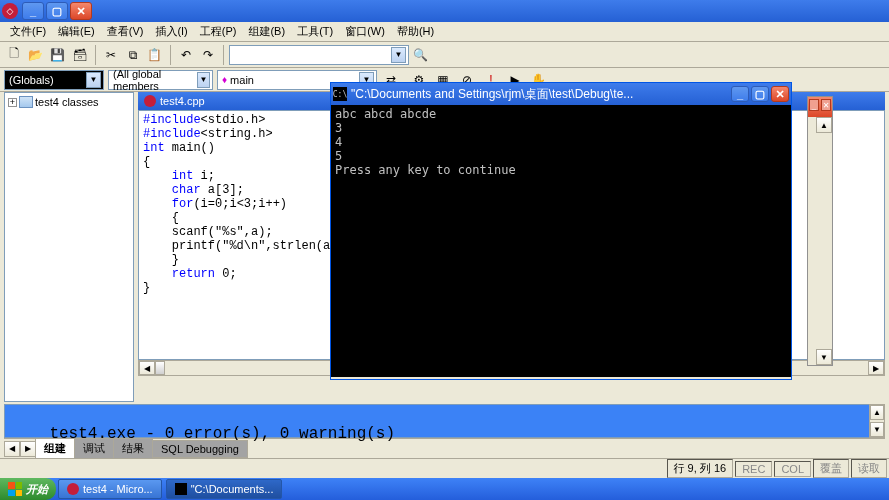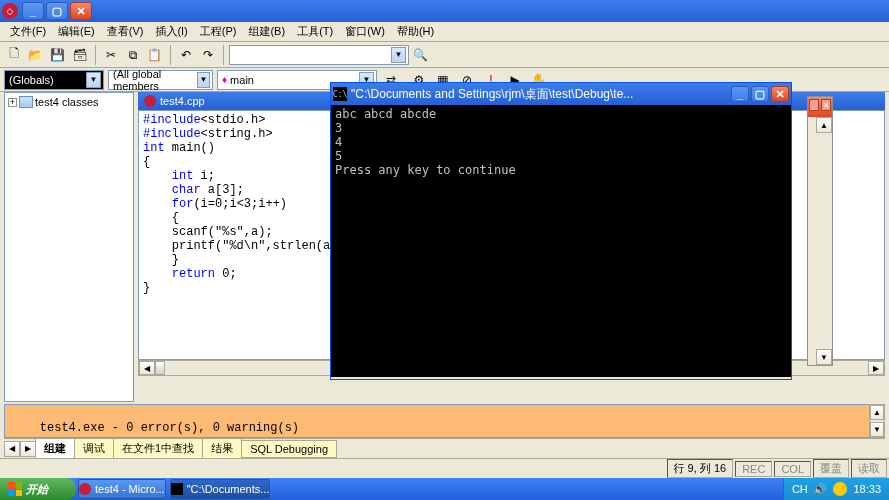--- a/index.html
+++ b/index.html
@@ -56,42 +56,42 @@
 
 
 .mdi-peek { position:absolute; right:56px; top:96px; width:26px; height:270px; background:#ece9d8; border:1px solid #919191; z-index:5; }
 .mdi-peek .pt { height:20px; background:linear-gradient(#f5886d,#dc4728); display:flex; }
 .mdi-peek .pt span{ width:12px;height:12px;margin:2px 1px;background:#f0a090;border:1px solid #b33a1f;cursor:pointer;font-size:8px;display:flex;align-items:center;justify-content:center;color:#fff; }
 .mdi-peek .sc { width:16px; position:absolute; right:0; top:20px; bottom:0; background:#ece9d8; }
 .mdi-peek .sc .sbtn { width:16px; height:16px; background:linear-gradient(#fff,#ece9d8); border:1px solid #aca899; font-size:8px; display:flex; align-items:center; justify-content:center; }
 
 
 .output { position:absolute; left:4px; right:4px; bottom:42px; height:54px; }
-.out-body { background:#fdba74; border:1px solid #7f9db9; height:34px; padding:2px 6px; font-family:"Courier New",monospace; font-size:12px; white-space:pre; }
+.out-body { background:#3b82f6; border:1px solid #7f9db9; height:34px; padding:2px 6px; font-family:"Courier New",monospace; font-size:16px; white-space:pre; }
 .outtabs { display:flex; height:20px; align-items:center; background:#ece9d8; border-top:1px solid #aca899; }
 .outtabs .nav { display:flex; }
 .outtabs .nav span { width:16px; height:16px; border:1px solid #aca899; background:linear-gradient(#fff,#ece9d8); font-size:8px; display:flex; align-items:center; justify-content:center; cursor:pointer; }
-.outtabs .tab { padding:2px 8px; border:1px solid #aca899; margin-left:-1px; cursor:pointer; font-size:11px; background:#fef9c3; }
+.outtabs .tab { padding:2px 8px; border:1px solid #aca899; margin-left:-1px; cursor:pointer; font-size:11px; background:#a3a3a3; }
 .outtabs .tab.active { background:#fff; font-weight:bold; }
 .out-vsb { position:absolute; right:0; top:0; width:16px; height:34px; background:#ece9d8; border:1px solid #aca899; }
 .out-vsb .sbtn { width:14px;height:15px;background:linear-gradient(#fff,#ece9d8);border:1px solid #aca899;font-size:8px;display:flex;align-items:center;justify-content:center; }
 
 
 .status { position:absolute; left:0; right:0; bottom:22px; height:20px; background:#ece9d8; border-top:1px solid #aca899; display:flex; align-items:center; font-size:11px; }
 .status .filler { flex:1; }
 .status .cell { border:1px inset #aca899; padding:1px 6px; margin-right:2px; color:#888; }
 .status .pos { color:#000;text-align:right; }
 
 
 .taskbar { position:absolute; left:0; right:0; bottom:0; height:22px; background:linear-gradient(#3e82f7,#245edb); display:flex; align-items:center; }
-.start { height:22px; background:linear-gradient(#5fb85f,#2d8a2d); color:#fff; padding:0 28px 0 8px; display:flex; align-items:center; font-style:italic; font-weight:bold; border-radius:0 10px 10px 0; cursor:pointer; gap:4px; }
+.start { height:22px; background:linear-gradient(#5fb85f,#2d8a2d); color:#fff; padding:0 8px 0 8px; display:flex; align-items:center; font-style:italic; font-weight:bold; border-radius:0 10px 10px 0; cursor:pointer; gap:4px; }
 .start .logo { width:14px; height:14px; display:grid; grid-template-columns:1fr 1fr; grid-template-rows:1fr 1fr; gap:1px; }
 .start .logo i:nth-child(1){background:#f65314;} .start .logo i:nth-child(2){background:#7cbb00;}
 .start .logo i:nth-child(3){background:#00a1f1;} .start .logo i:nth-child(4){background:#ffbb00;}
-.task { height:20px; margin:0 2px; padding:0 0; background:linear-gradient(#5a98f0,#3874d4); border:1px solid #2456a8; color:#fff; display:flex; align-items:center; gap:4px; cursor:pointer; font-size:11px; border-radius:2px; }
+.task { height:20px; margin:0 2px; padding:0 8px; background:linear-gradient(#5a98f0,#3874d4); border:1px solid #2456a8; color:#fff; display:flex; align-items:center; gap:4px; cursor:pointer; font-size:11px; border-radius:2px; }
 .task.active { background:linear-gradient(#2e68c8,#1f4fa0); }
 .task .ticon { width:12px; height:12px; }
 .tray { margin-left:auto; background:linear-gradient(#20a0e8,#1a8fd0); height:22px; display:flex; align-items:center; padding:0 8px; gap:6px; color:#fff; font-size:11px; border-left:1px solid #1670b0; }
 .tray .ticon { width:14px; height:14px; }
 </style>
 </head>
 <body>
 
 <div class="titlebar">
   <span class="icon">◇</span>
@@ -235,21 +235,20 @@
     <div class="sbtn">▲</div>
     <div class="sbtn" style="position:absolute;bottom:0">▼</div>
   </div>
   <div class="outtabs">
     <div class="nav">
       <span>◀</span>
       <span>▶</span>
     </div>
     <span class="tab active">组建</span>
     <span class="tab">调试</span>
-    <span class="tab">在文件1中查找</span>
     <span class="tab">结果</span>
     <span class="tab">SQL Debugging</span>
   </div>
 </div>
 
 <div class="status">
   <span class="filler"></span>
   <span class="cell pos">行 9, 列 16</span>
   <span class="cell">REC</span>
   <span class="cell">COL</span>
@@ -268,19 +267,13 @@
     <span>开始</span>
   </div>
   <div class="task">
     <span class="ticon" style="background:#c41e3a;border-radius:50%"></span>
     <span>test4 - Micro...</span>
   </div>
   <div class="task active">
     <span class="ticon" style="background:#000"></span>
     <span>"C:\Documents...</span>
   </div>
-  <div class="tray">
-    <span>CH</span>
-    <span>🔊</span>
-    <span class="ticon" style="background:#fc0;border-radius:50%"></span>
-    <span>18:33</span>
-  </div>
 </div>
 
 </body></html>

